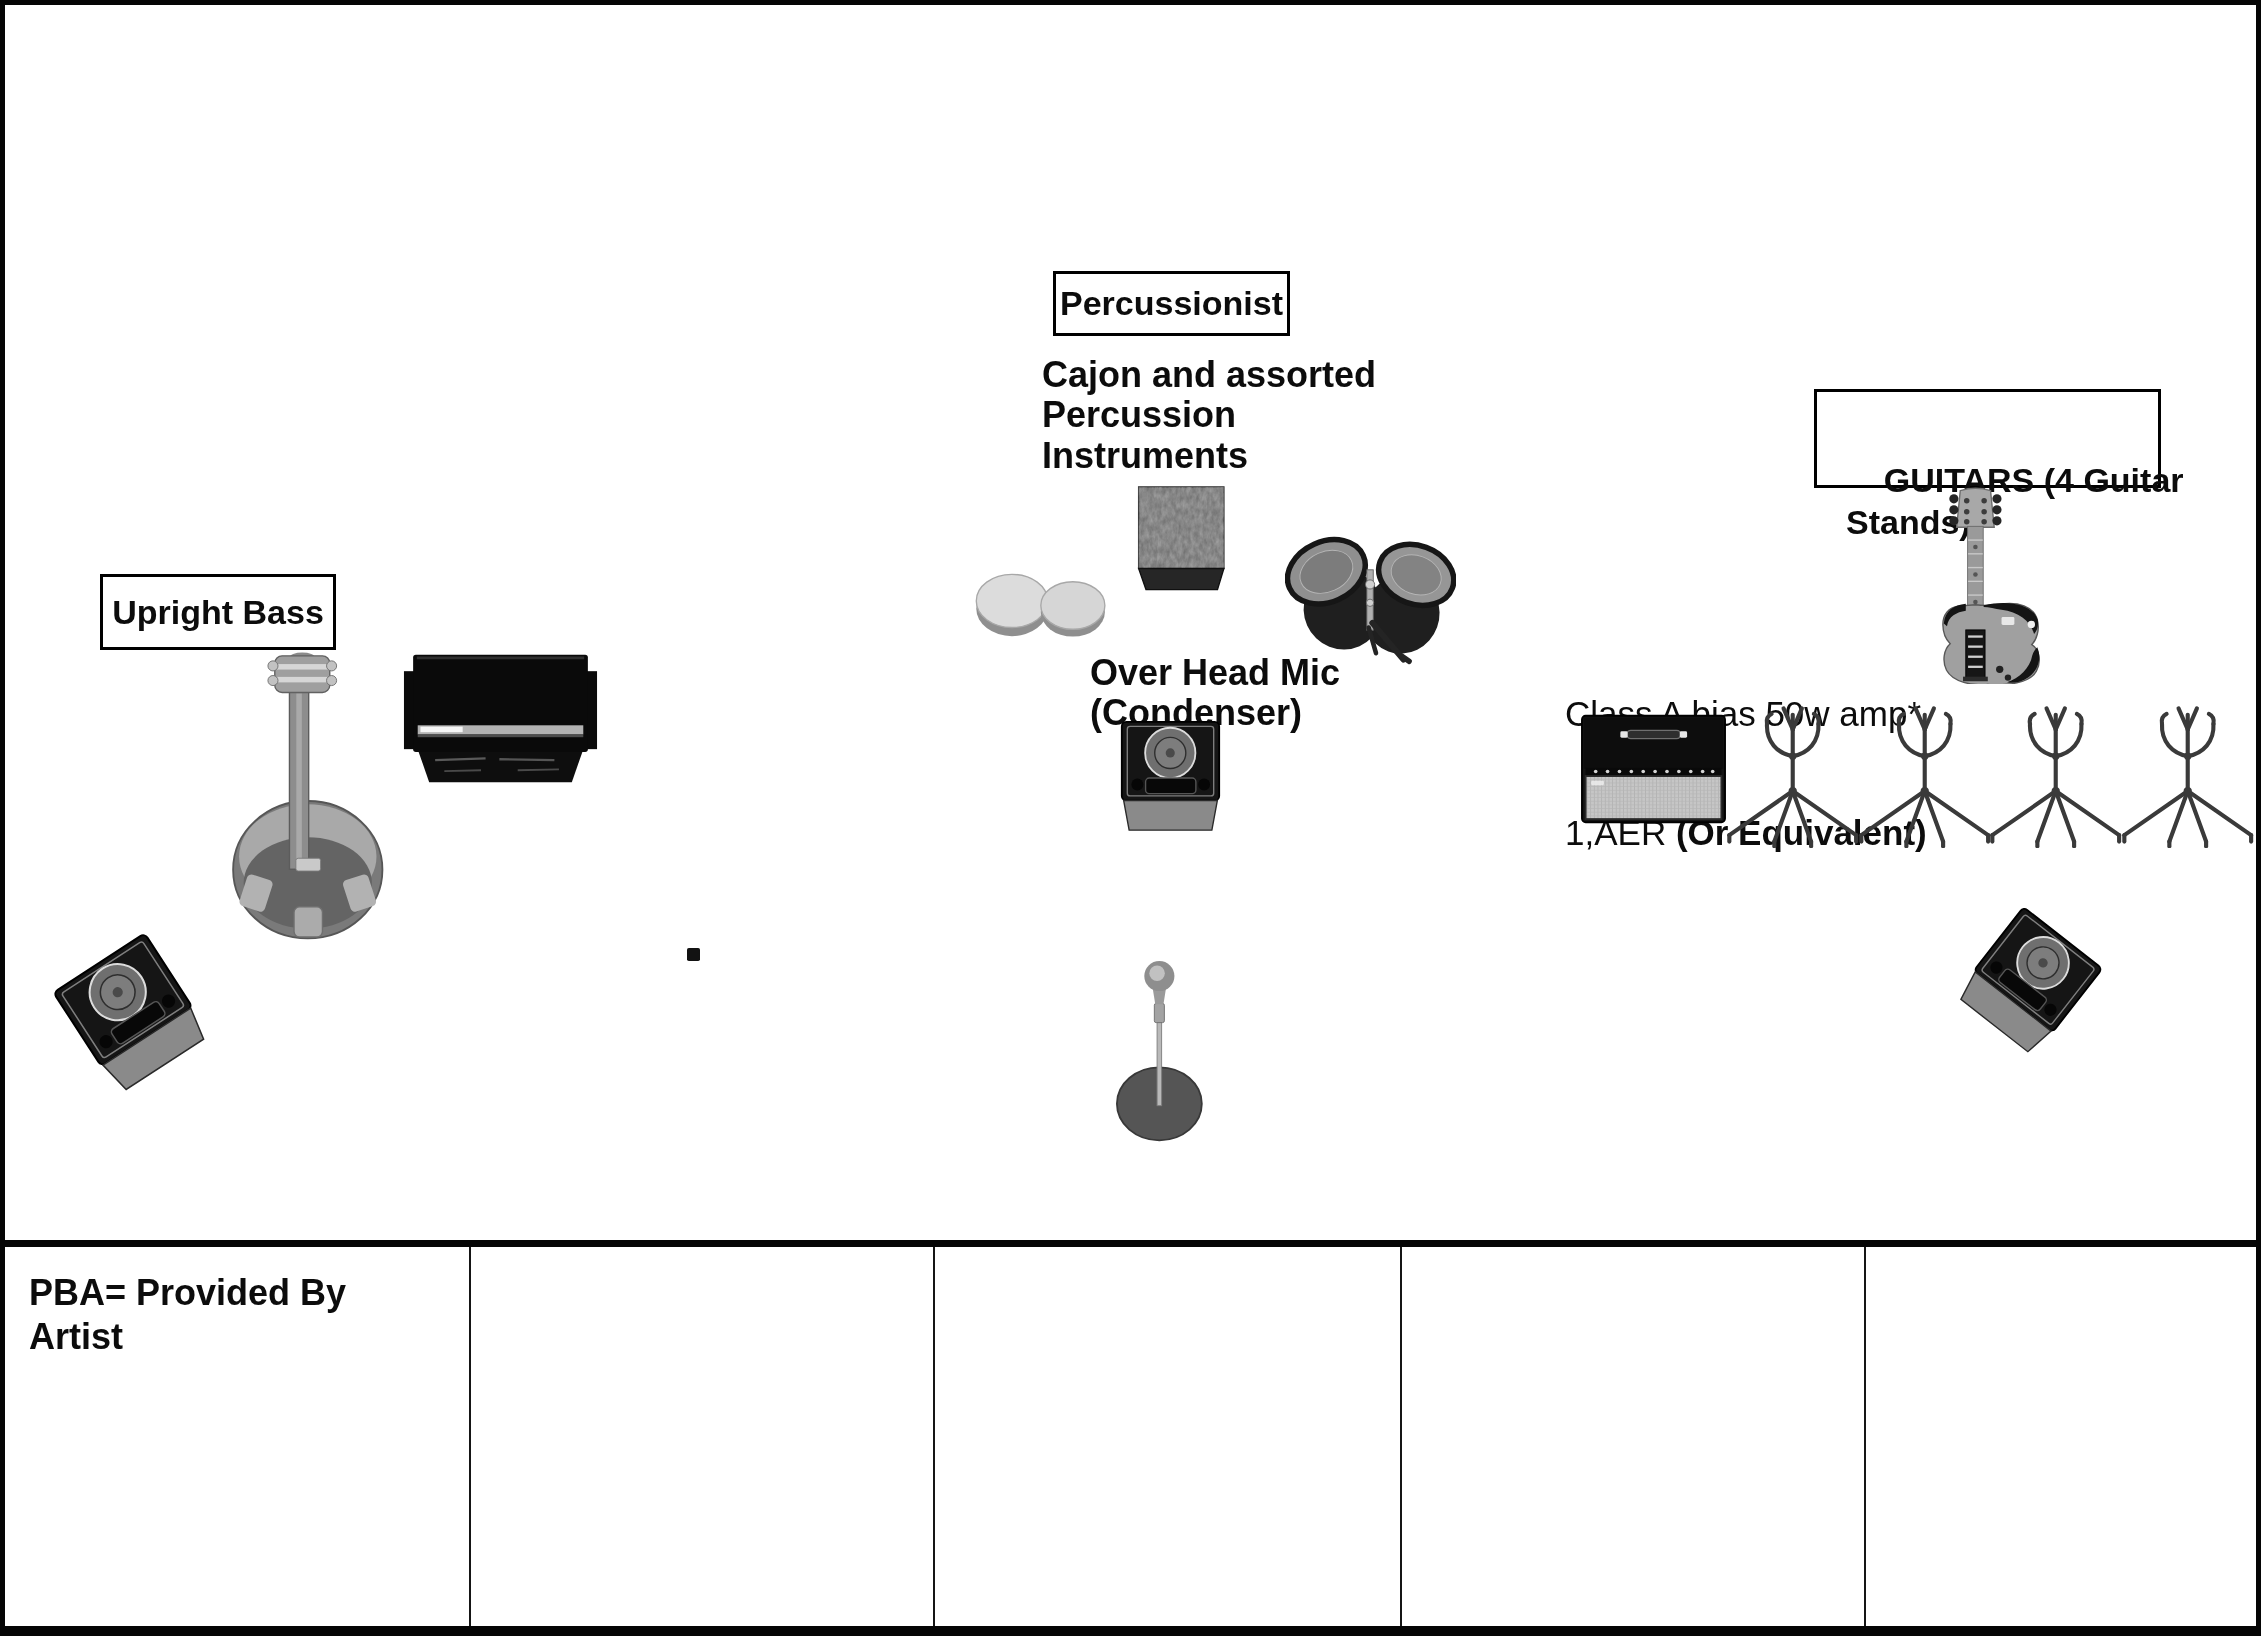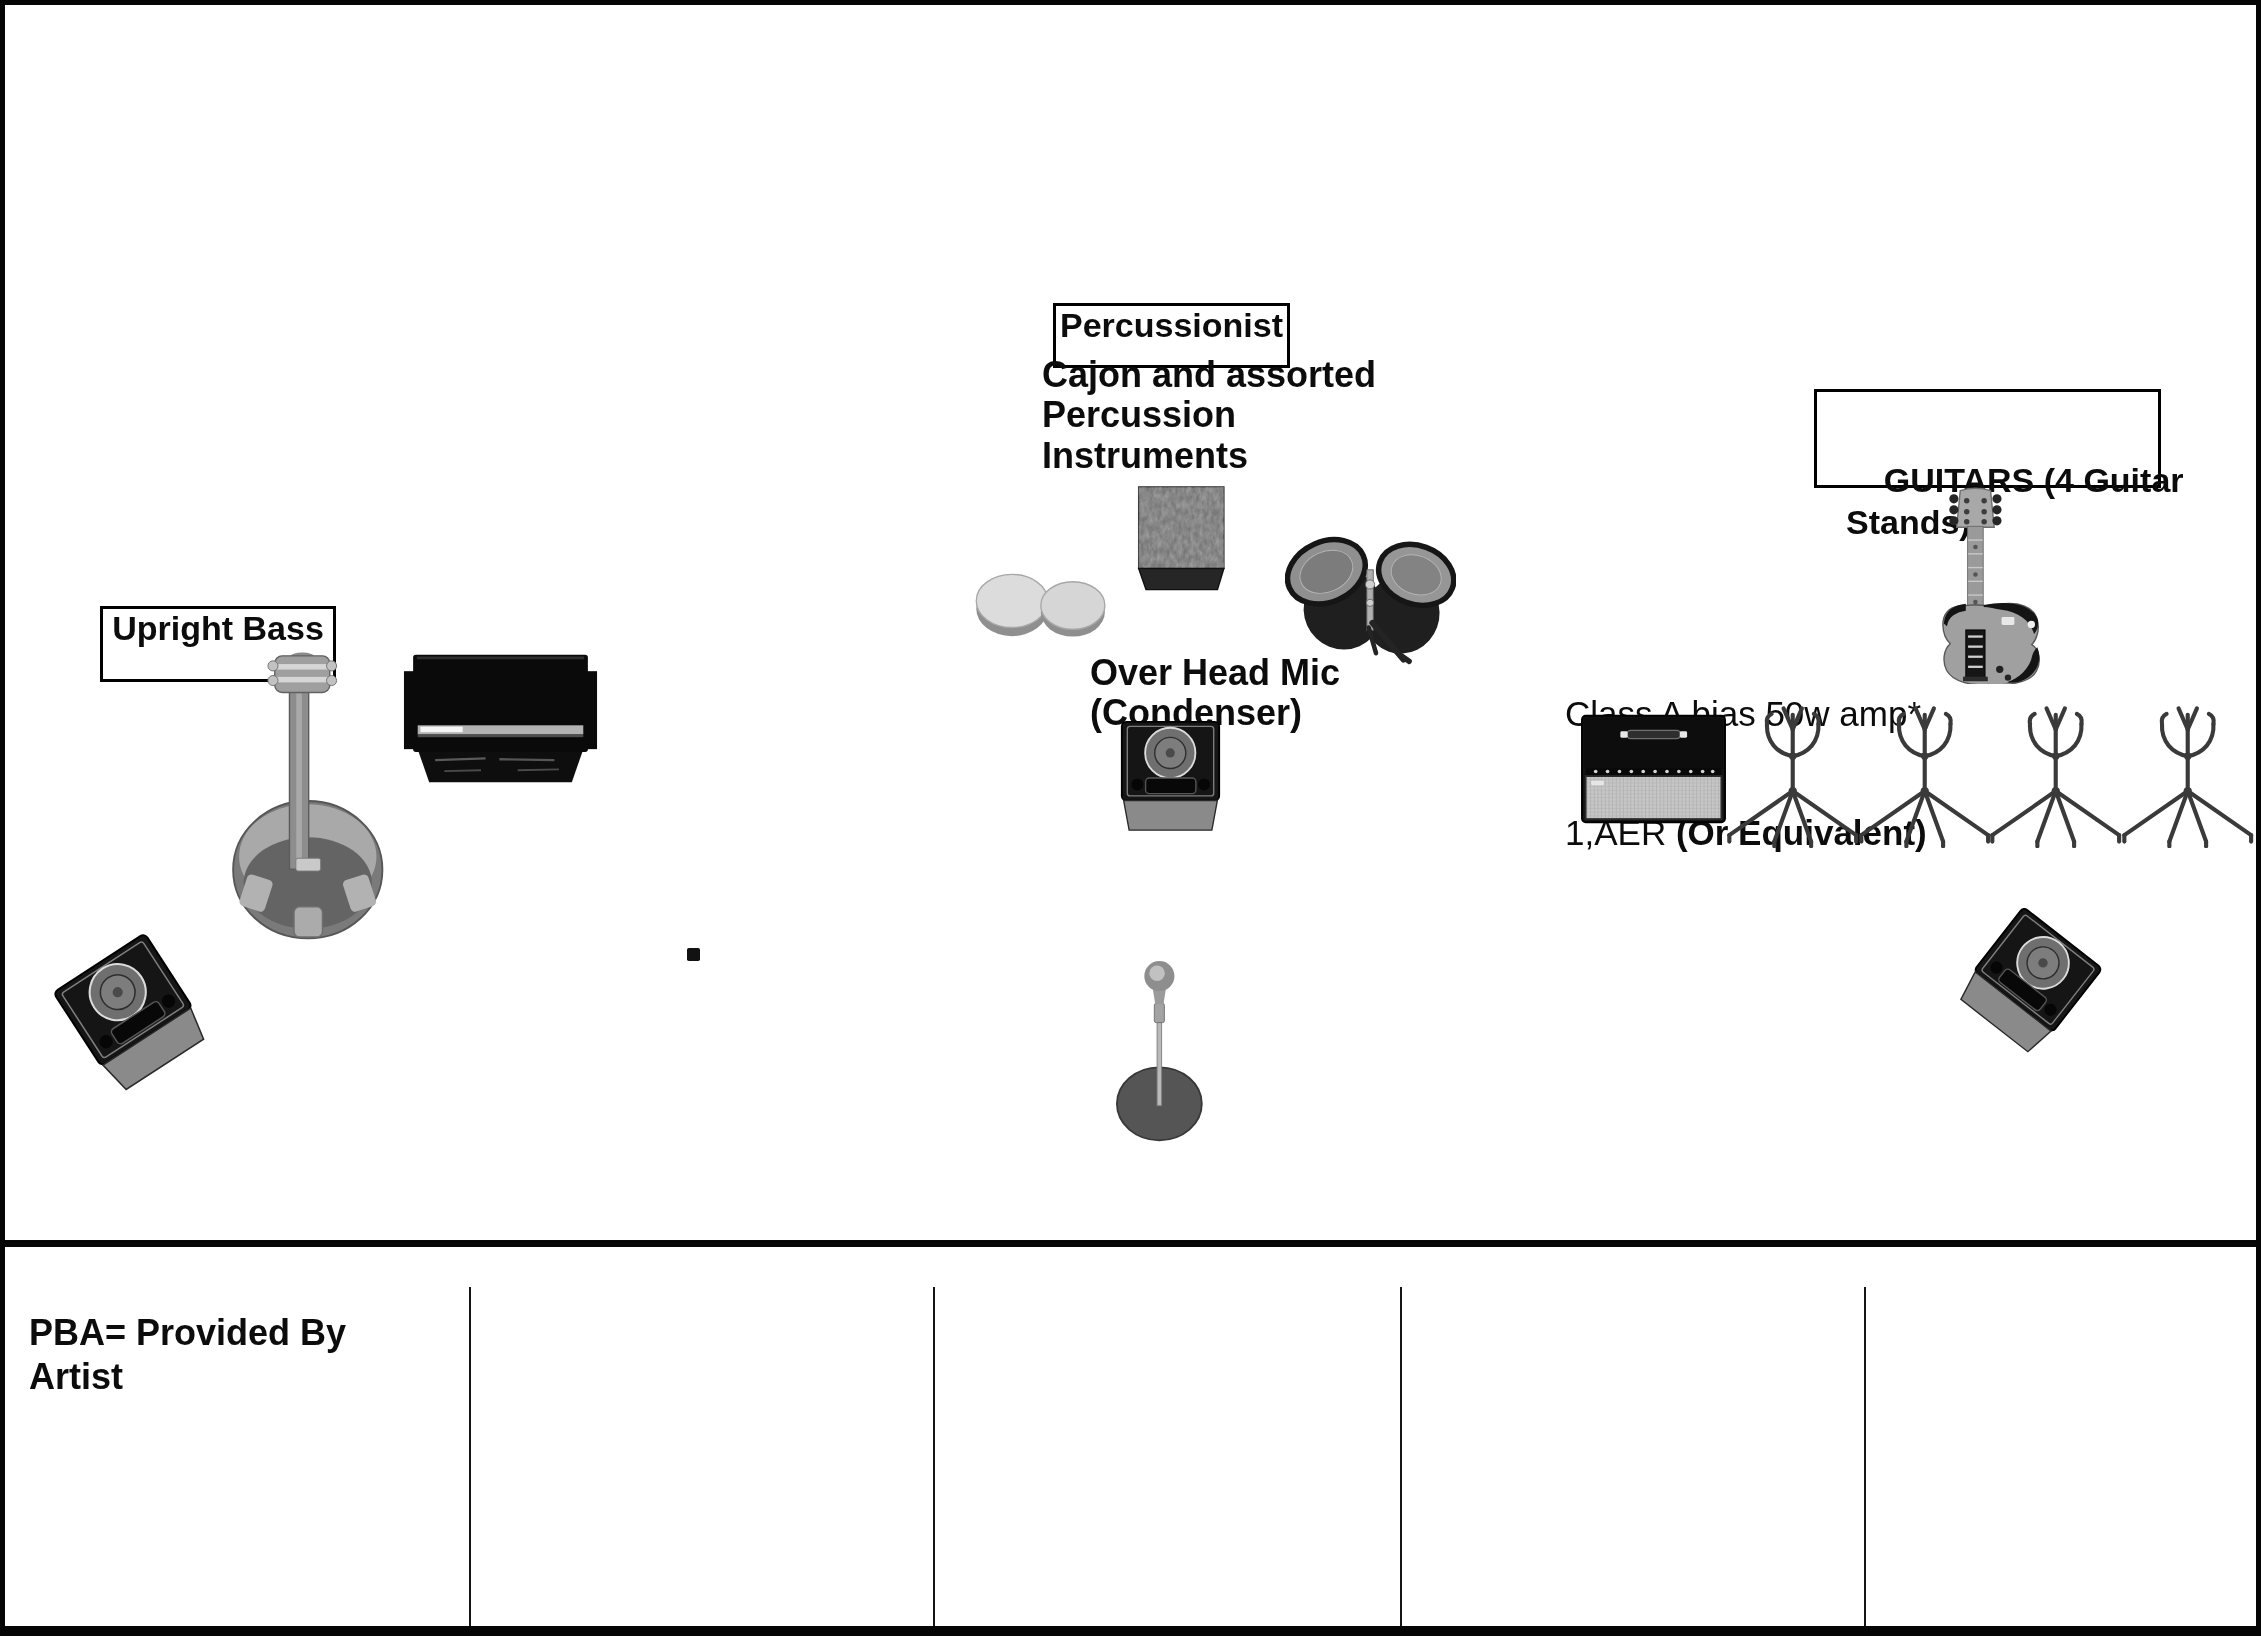--- a/index.html
+++ b/index.html
@@ -15,36 +15,36 @@
     color:#0c0c0c;
   }
   .box-label{
     position:absolute;
     border:3.7px solid #000;
     background:#fff;
     font-weight:bold;
     white-space:pre;
     box-sizing:border-box;
   }
-  .box-label.centered{display:flex;justify-content:center;margin-top:32px;}
+  .box-label.centered{display:flex;align-items:center;justify-content:center;}
   .note{
     position:absolute;
     font-weight:bold;
     white-space:pre;
     line-height:1.12;
   }
   .note.regular{font-weight:normal;}
   .icon{position:absolute;}
   .footer{
     position:absolute;left:0;right:0;top:1235px;bottom:0;
     border-top:7.3px solid #060606;
     display:flex;
     box-sizing:border-box;
   }
-  .fcell{border-right:2.3px solid #151515;box-sizing:border-box;margin-top:40px;}
+  .fcell{border-right:2.3px solid #151515;box-sizing:border-box;}
   .fcell:last-child{border-right:none;}
   .pba-note{
     padding:24px 9.2px 0 24px;
     font-weight:bold;
     font-size:36px;
     line-height:1.22;
     white-space:pre;
   }
   .dot-marker{
     position:absolute;

